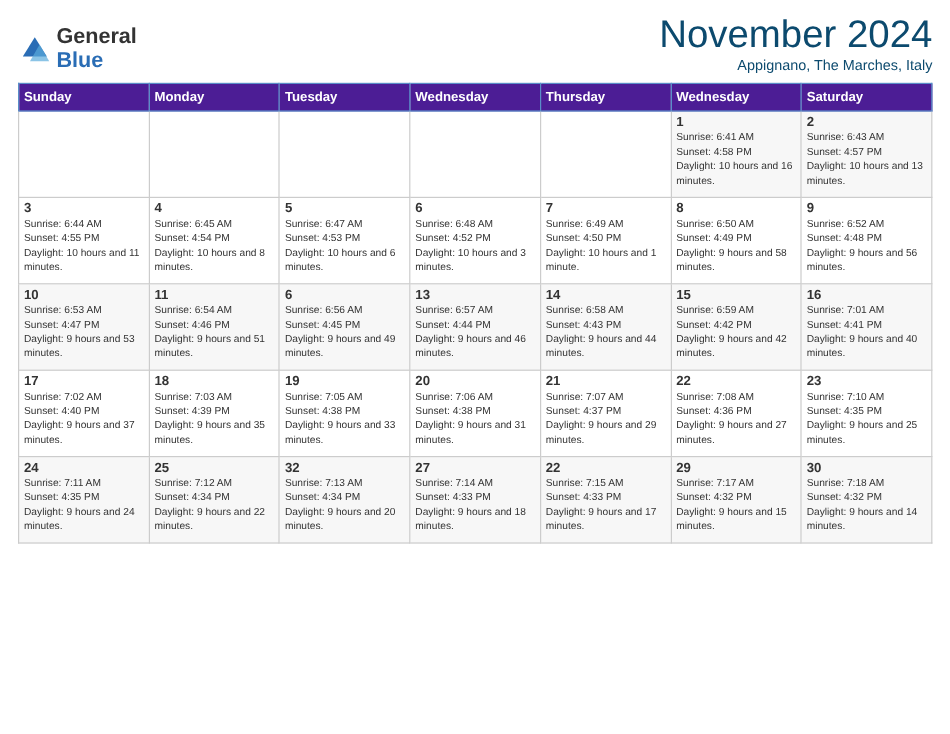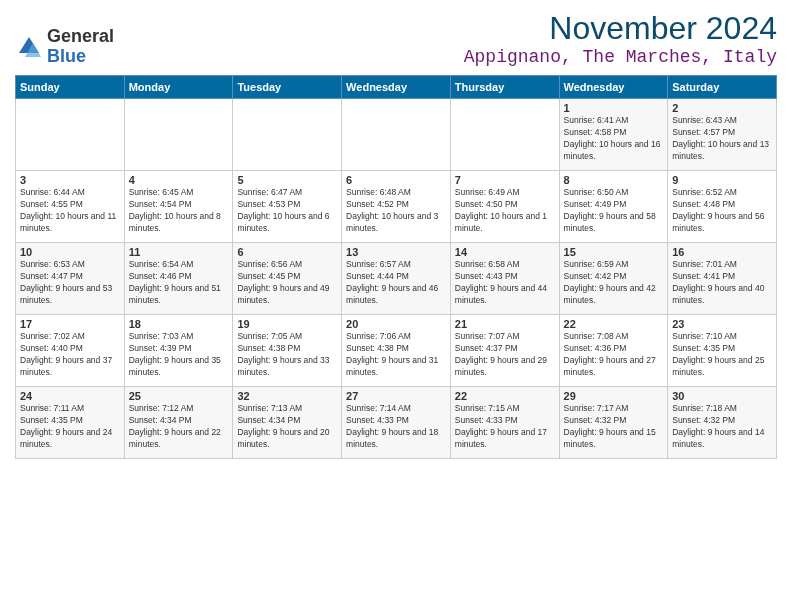--- a/index.html
+++ b/index.html
@@ -40,31 +40,30 @@
     }
     .title-block {
       text-align: right;
     }
     .month-title {
       font-size: 32px;
       font-weight: normal;
       color: #0c4a6e;
     }
     .location {
-      font-size: 18px;
-      color: #701a75;
-      font-family: Liberation Mono, monospace;
+      font-size: 12px;
+      color: #0c4a6e;
     }
     table {
       width: 100%;
       border-collapse: collapse;
       table-layout: fixed;
     }
     thead tr th {
-      background-color: #0369a1;
+      background-color: #4c1d95;
       color: #fff;
       font-size: 11px;
       font-weight: bold;
       padding: 5px 4px;
       text-align: left;
       border: 1px solid #5a8dc8;
     }
     tbody tr td {
       vertical-align: top;
       padding: 3px 4px;

